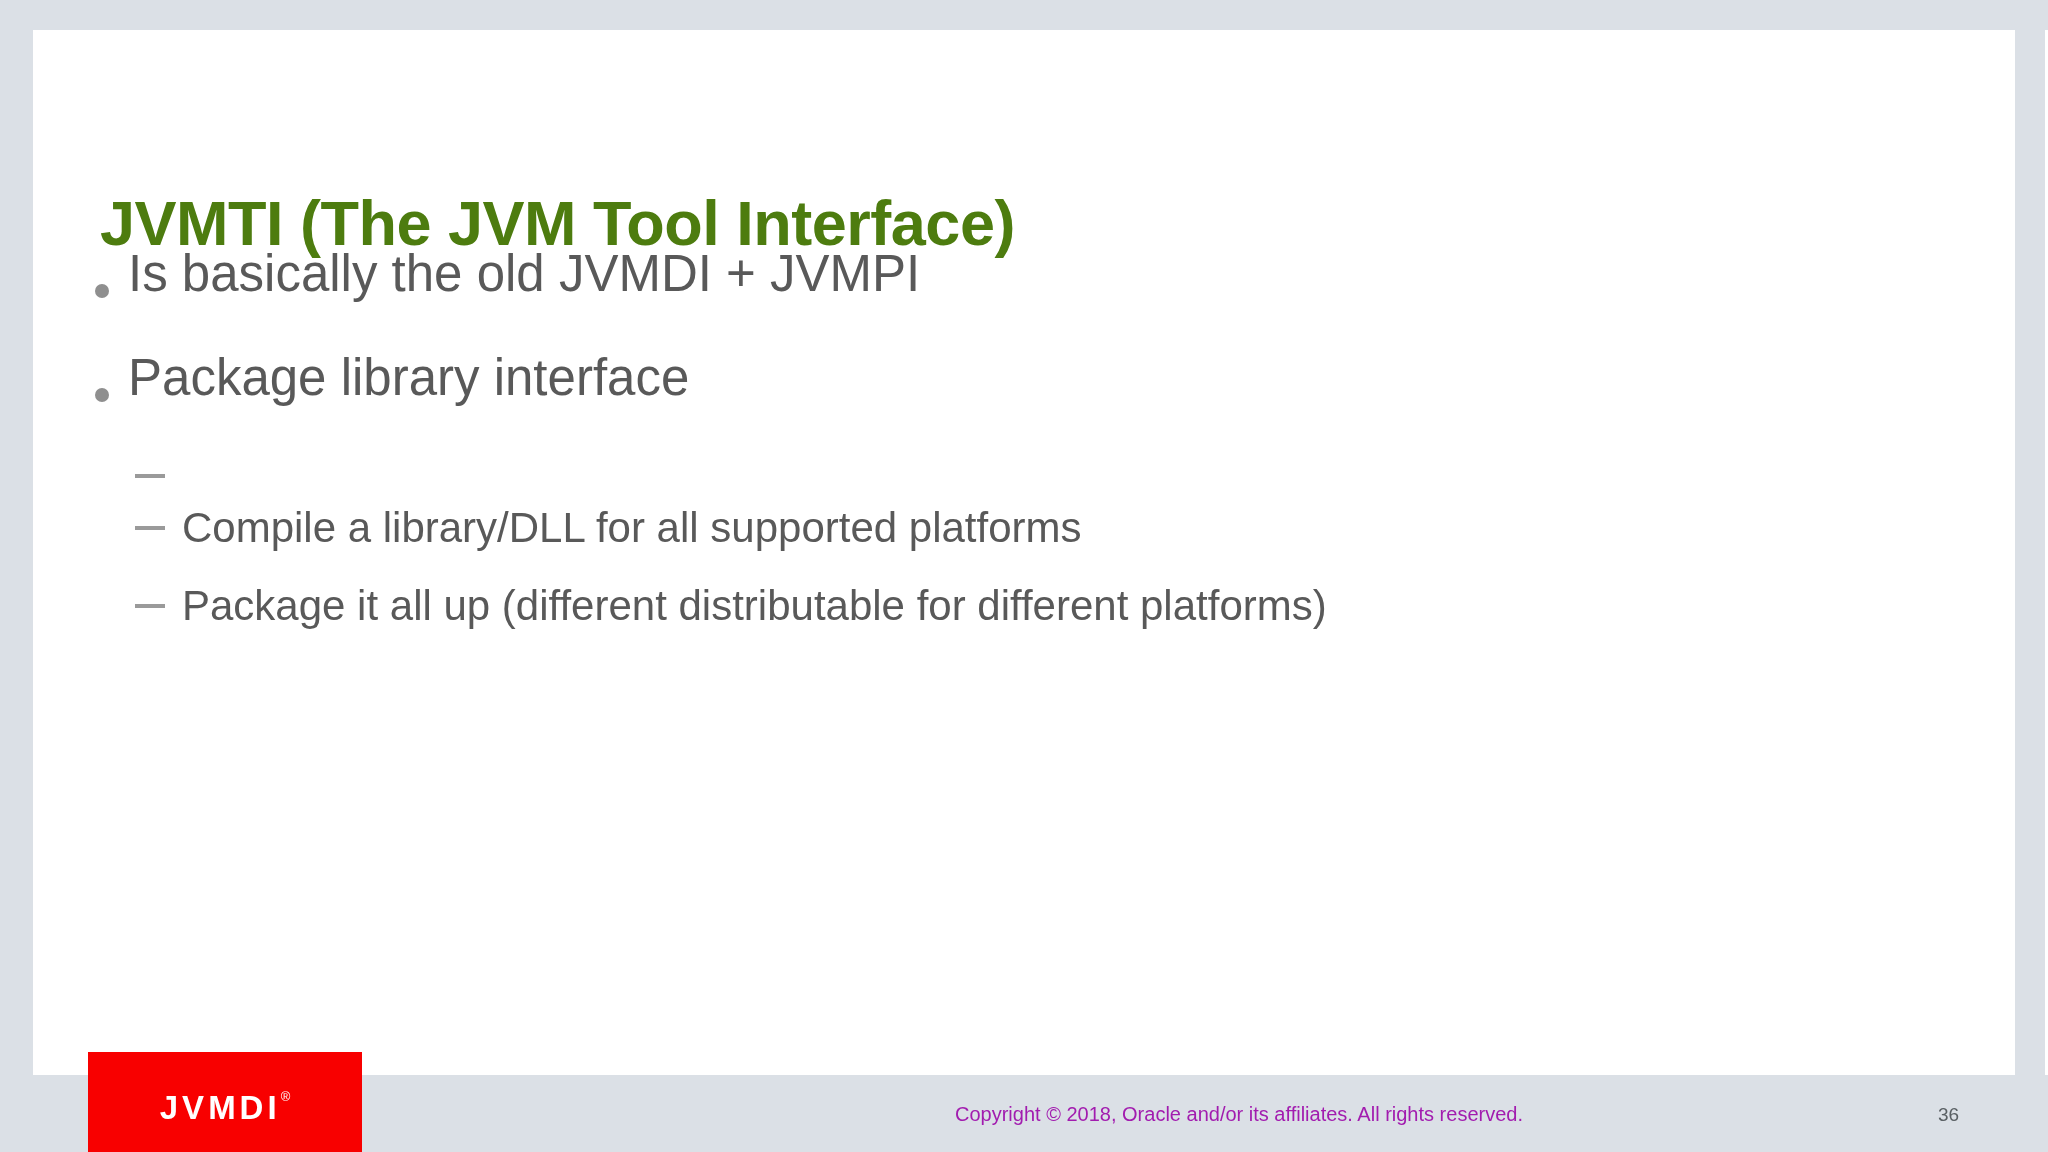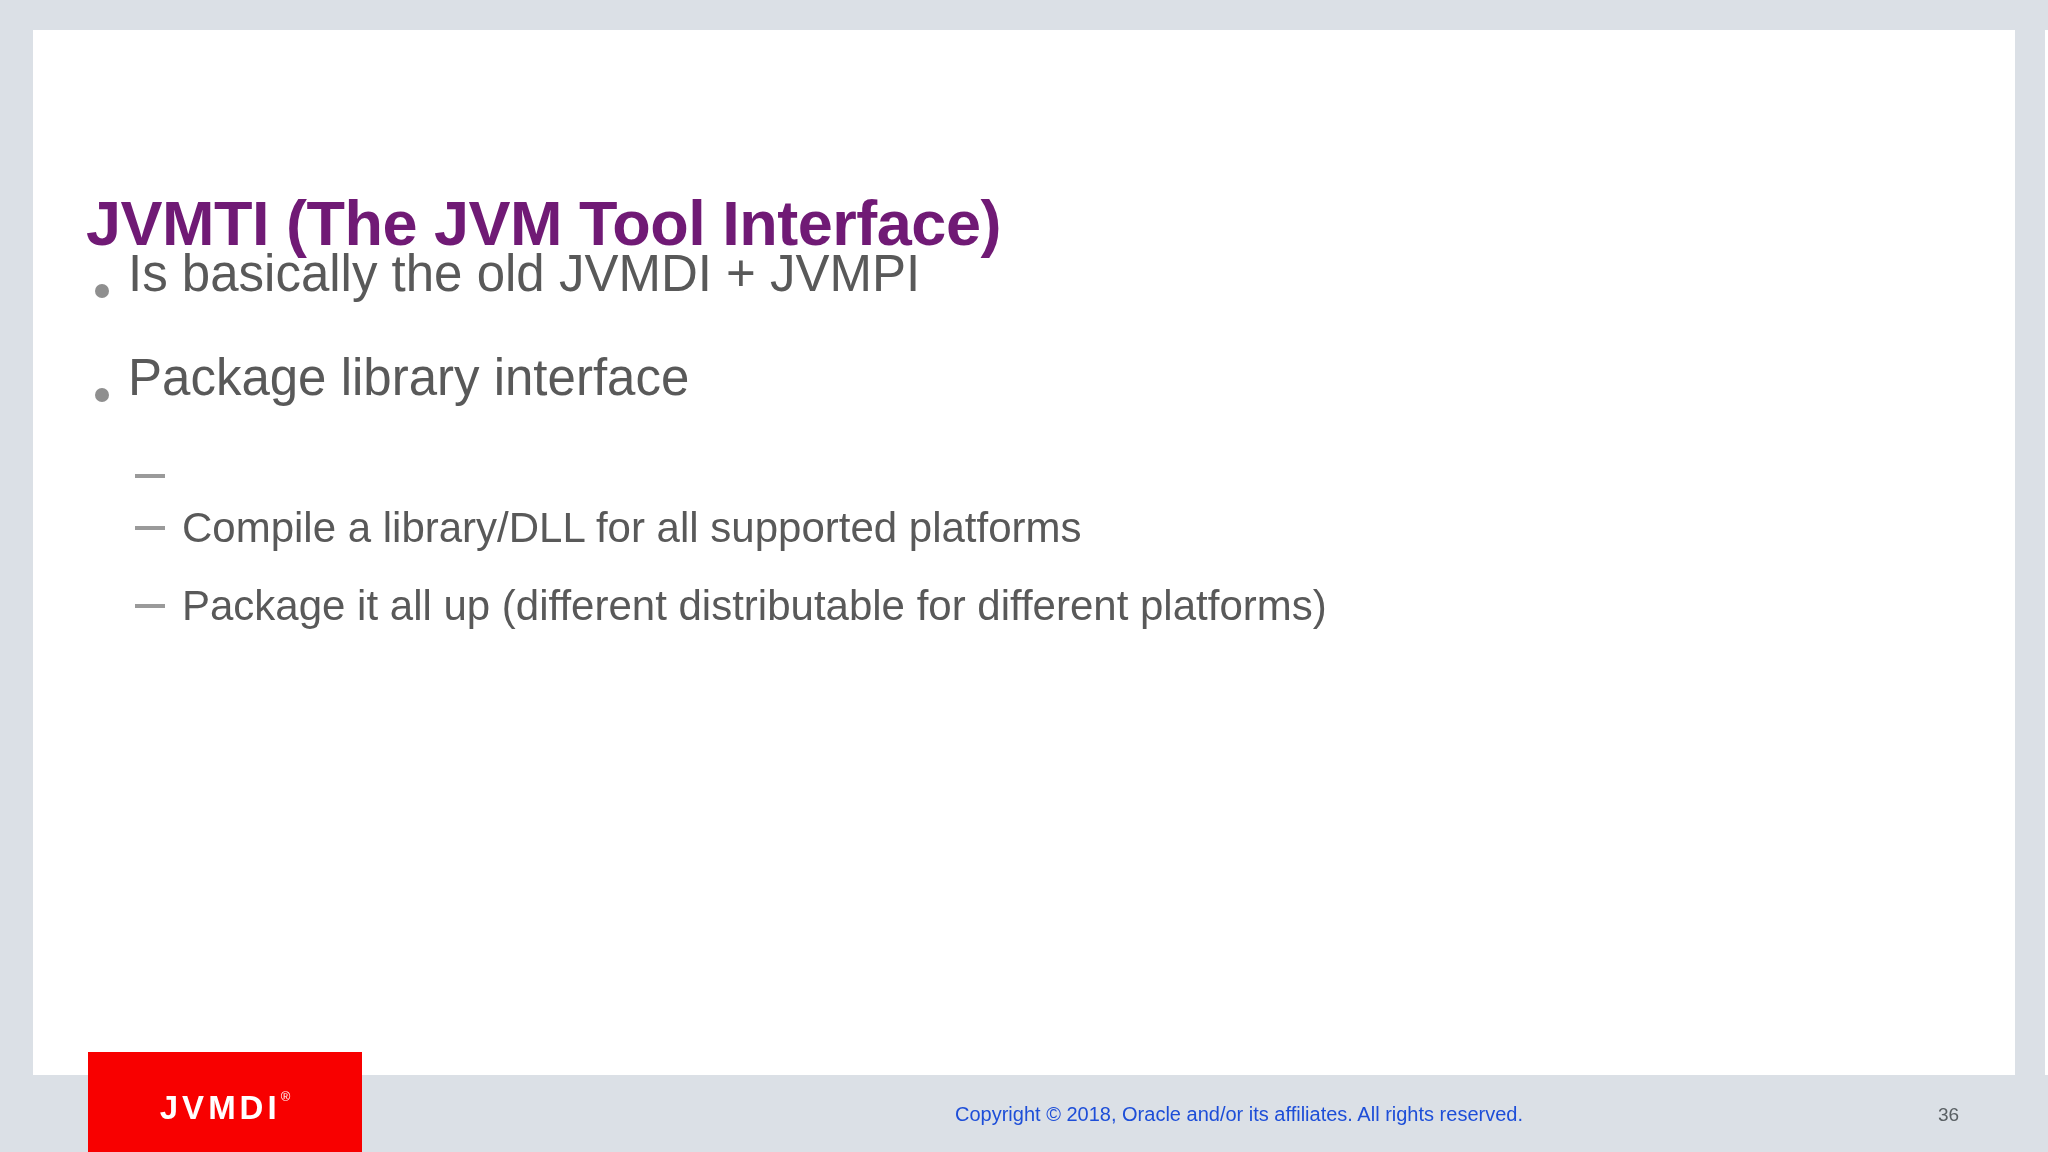--- a/index.html
+++ b/index.html
@@ -30,25 +30,25 @@
   .edge-sliver {
     position: absolute;
     left: 2045px;
     top: 30px;
     width: 3px;
     height: 1045px;
     background: #ffffff;
   }
   .slide-title {
     position: absolute;
-    left: 86px;
+    left: 100px;
     top: 143px;
     font-size: 63px;
     line-height: 76px;
-    color: #701a75;
+    color: #4d7c0f;
     letter-spacing: -0.5px;
     white-space: nowrap;
   }
   .content {
     position: absolute;
     left: 95px;
     top: 240px;
     right: 60px;
   }
   .li-1 {
@@ -119,21 +119,21 @@
     font-size: 13px;
     font-weight: 400;
     vertical-align: 18px;
     letter-spacing: 0;
   }
   .copyright {
     position: absolute;
     left: 955px;
     top: 1103px;
     font-size: 20px;
-    color: #1d4ed8;
+    color: #a21caf;
     white-space: nowrap;
   }
   .page-number {
     position: absolute;
     left: 1938px;
     top: 1104px;
     font-size: 19px;
     color: #5a6064;
   }
 </style>

